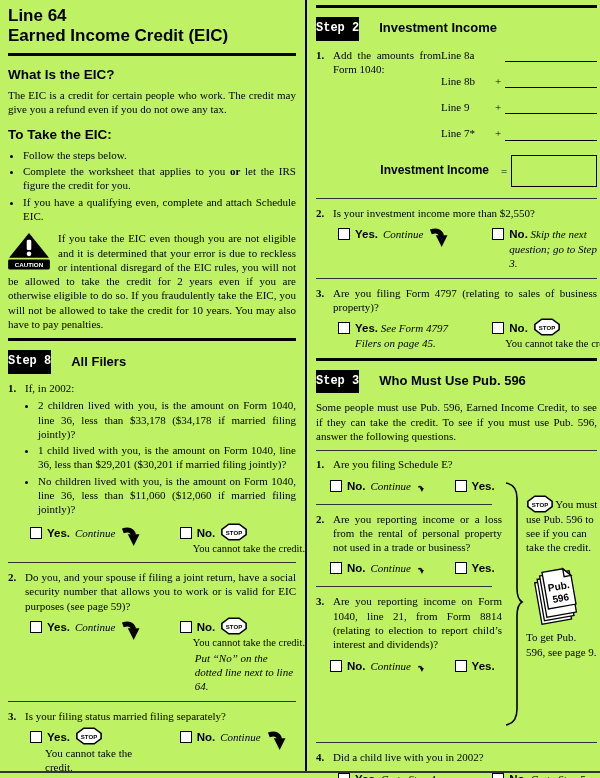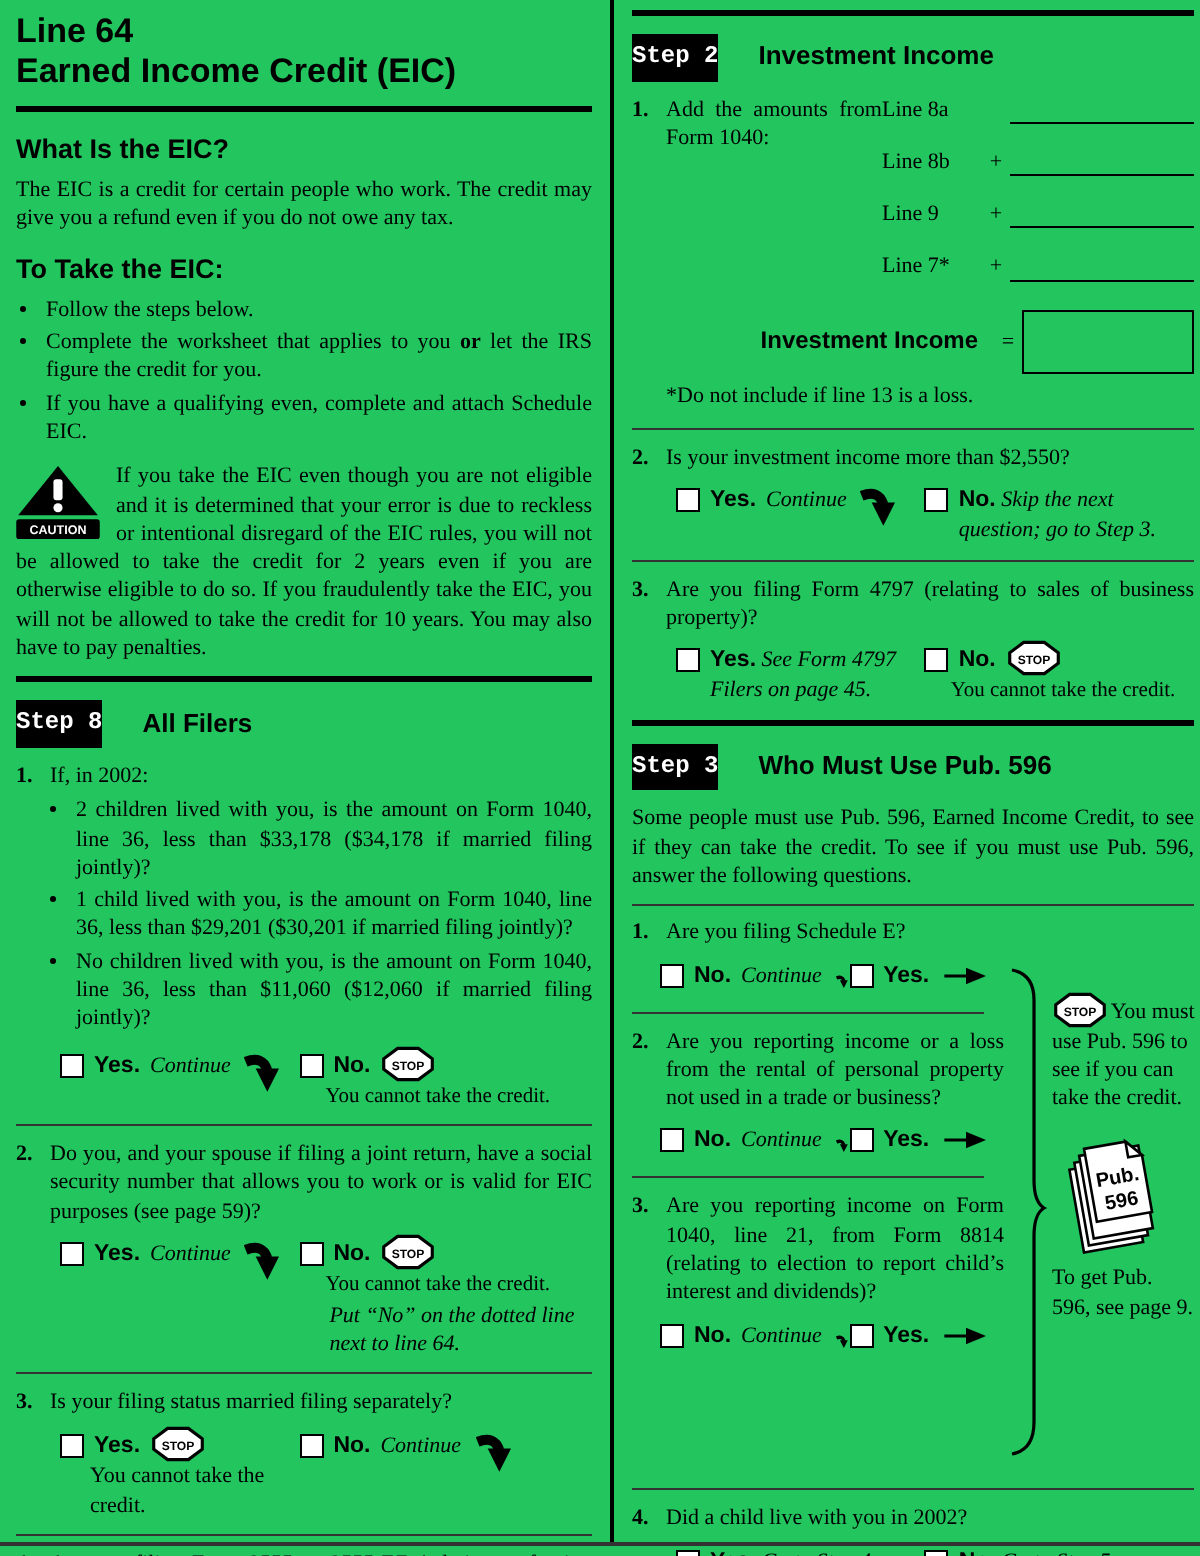--- a/index.html
+++ b/index.html
@@ -1,17 +1,17 @@
 <!DOCTYPE html>
 <html><head>
 <meta charset="utf-8">
 <style>
   html,body { margin:0; padding:0; background:#fff; }
   #page {
-    position:relative; width:600px; height:778px; background:#22c55e;
+    position:relative; width:600px; height:778px; background:#bef264;
     overflow:hidden; color:#000;
     font-family:"Liberation Serif", serif; font-size:11px; line-height:1.3;
   }
   .col-left  { position:absolute; left:8px;  top:6px; width:288px; }
   .col-right { position:absolute; left:316px; top:5px; width:281px; }
   .v-divider { position:absolute; left:305px; top:0; width:2px; height:772px; background:#000; }
   .bottom-rule { position:absolute; left:0; top:771px; width:600px; border-top:2px solid #333; }
   h1 { font-family:"Liberation Sans", sans-serif; font-size:17px; line-height:1.18; font-weight:bold; margin:0; }
   h2 { font-family:"Liberation Sans", sans-serif; font-size:13.5px; font-weight:bold; margin:10px 0 4px; }
   p.body { margin:2px 0 6px; text-align:justify; }
@@ -28,21 +28,21 @@
   .step-badge { background:#000; color:#fff; font-family:Liberation Mono, monospace;
     font-weight:bold; font-size:12px; padding:4px 0; }
   .step-title { font-family:"Liberation Sans", sans-serif; font-weight:bold; font-size:13px; }
 
   .q { display:flex; margin-top:7px; }
   .qnum { width:17px; flex:none; font-weight:bold; }
   .qbody { flex:1; text-align:justify; }
   .qbody ul { margin:3px 0 2px; padding-left:13px; }
   .qbody li { margin:2px 0; text-align:justify; }
 
-  .answers { display:flex; margin:7px 0 3px 22px; }
+  .answers { display:flex; margin:7px 0 3px 22px;gap:30px; }
   .ans { flex:1; min-width:0; }
   .ans.w45 { flex:none; width:45%; }
   .ans.w48 { flex:none; width:48%; }
   .ans.w55 { flex:none; width:55%; }
   .ans-top { display:flex; align-items:flex-start; gap:5px; }
   .cb { width:10px; height:10px; border:1.4px solid #000; flex:none; margin-top:1px; background:#fff; }
   .lbl { font-family:"Liberation Sans", sans-serif; font-weight:bold; font-size:11.5px; }
   .note { font-style:italic; }
   .result { margin:1px 0 0 15px; }
   .result.nw { white-space:nowrap; font-size:10.5px; margin-left:13px; }
@@ -267,21 +267,20 @@
               <span class="inv-op">+</span>
               <span class="inv-line"></span>
             </div>
           </div>
         </div>
         <div class="inv-total">
           <span class="inv-total-lab">Investment Income</span>
           <span class="inv-op2">=</span>
           <span class="inv-box"></span>
         </div>
-        <div class="footnote">*Do not include if line 13 is a loss.</div>
       </div>
     </div>
     <hr class="rule-thin">
 
     <div class="q">
       <span class="qnum">2.</span>
       <div class="qbody">Is your investment income more than $2,550?</div>
     </div>
     <div class="answers">
       <div class="ans w48">

